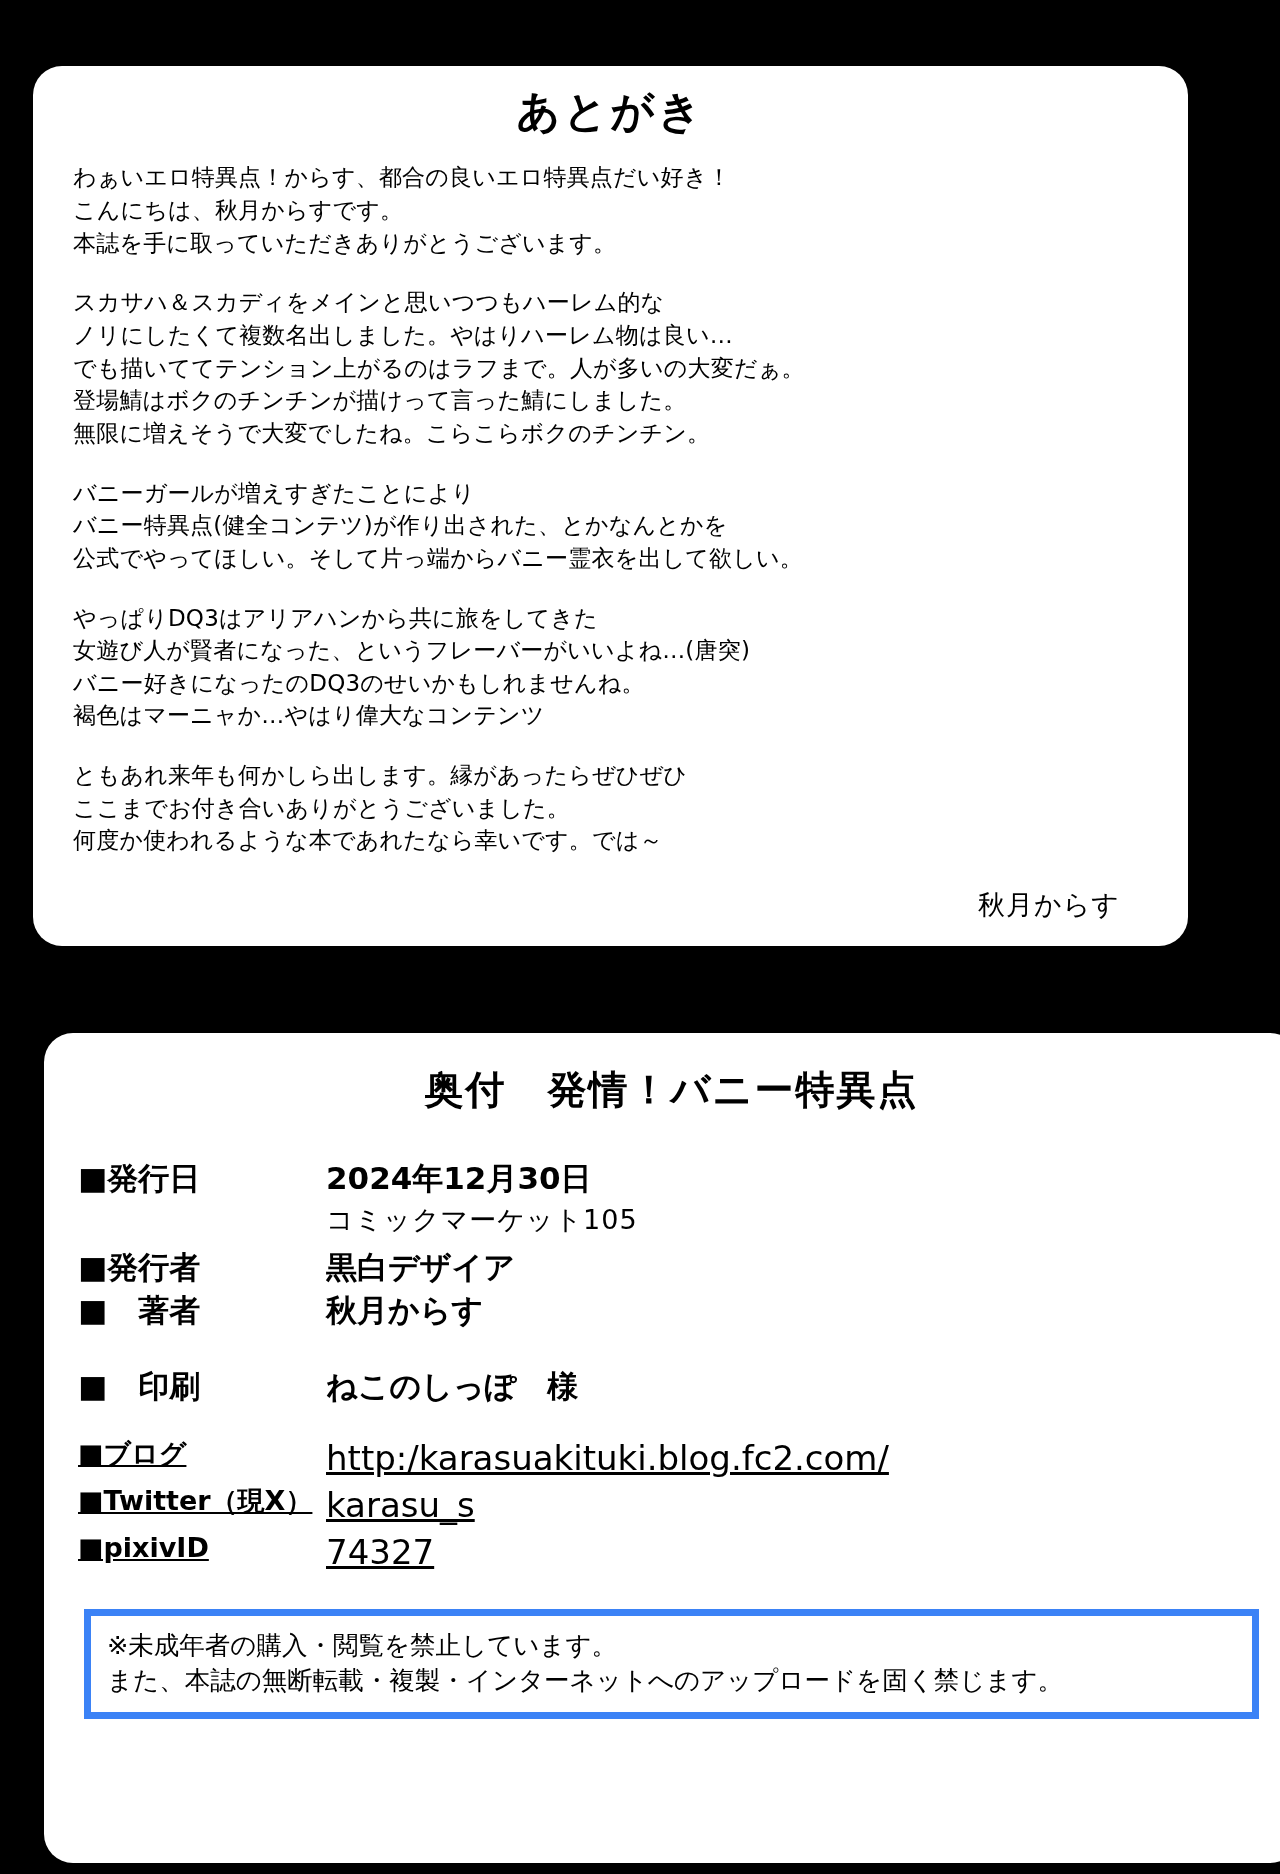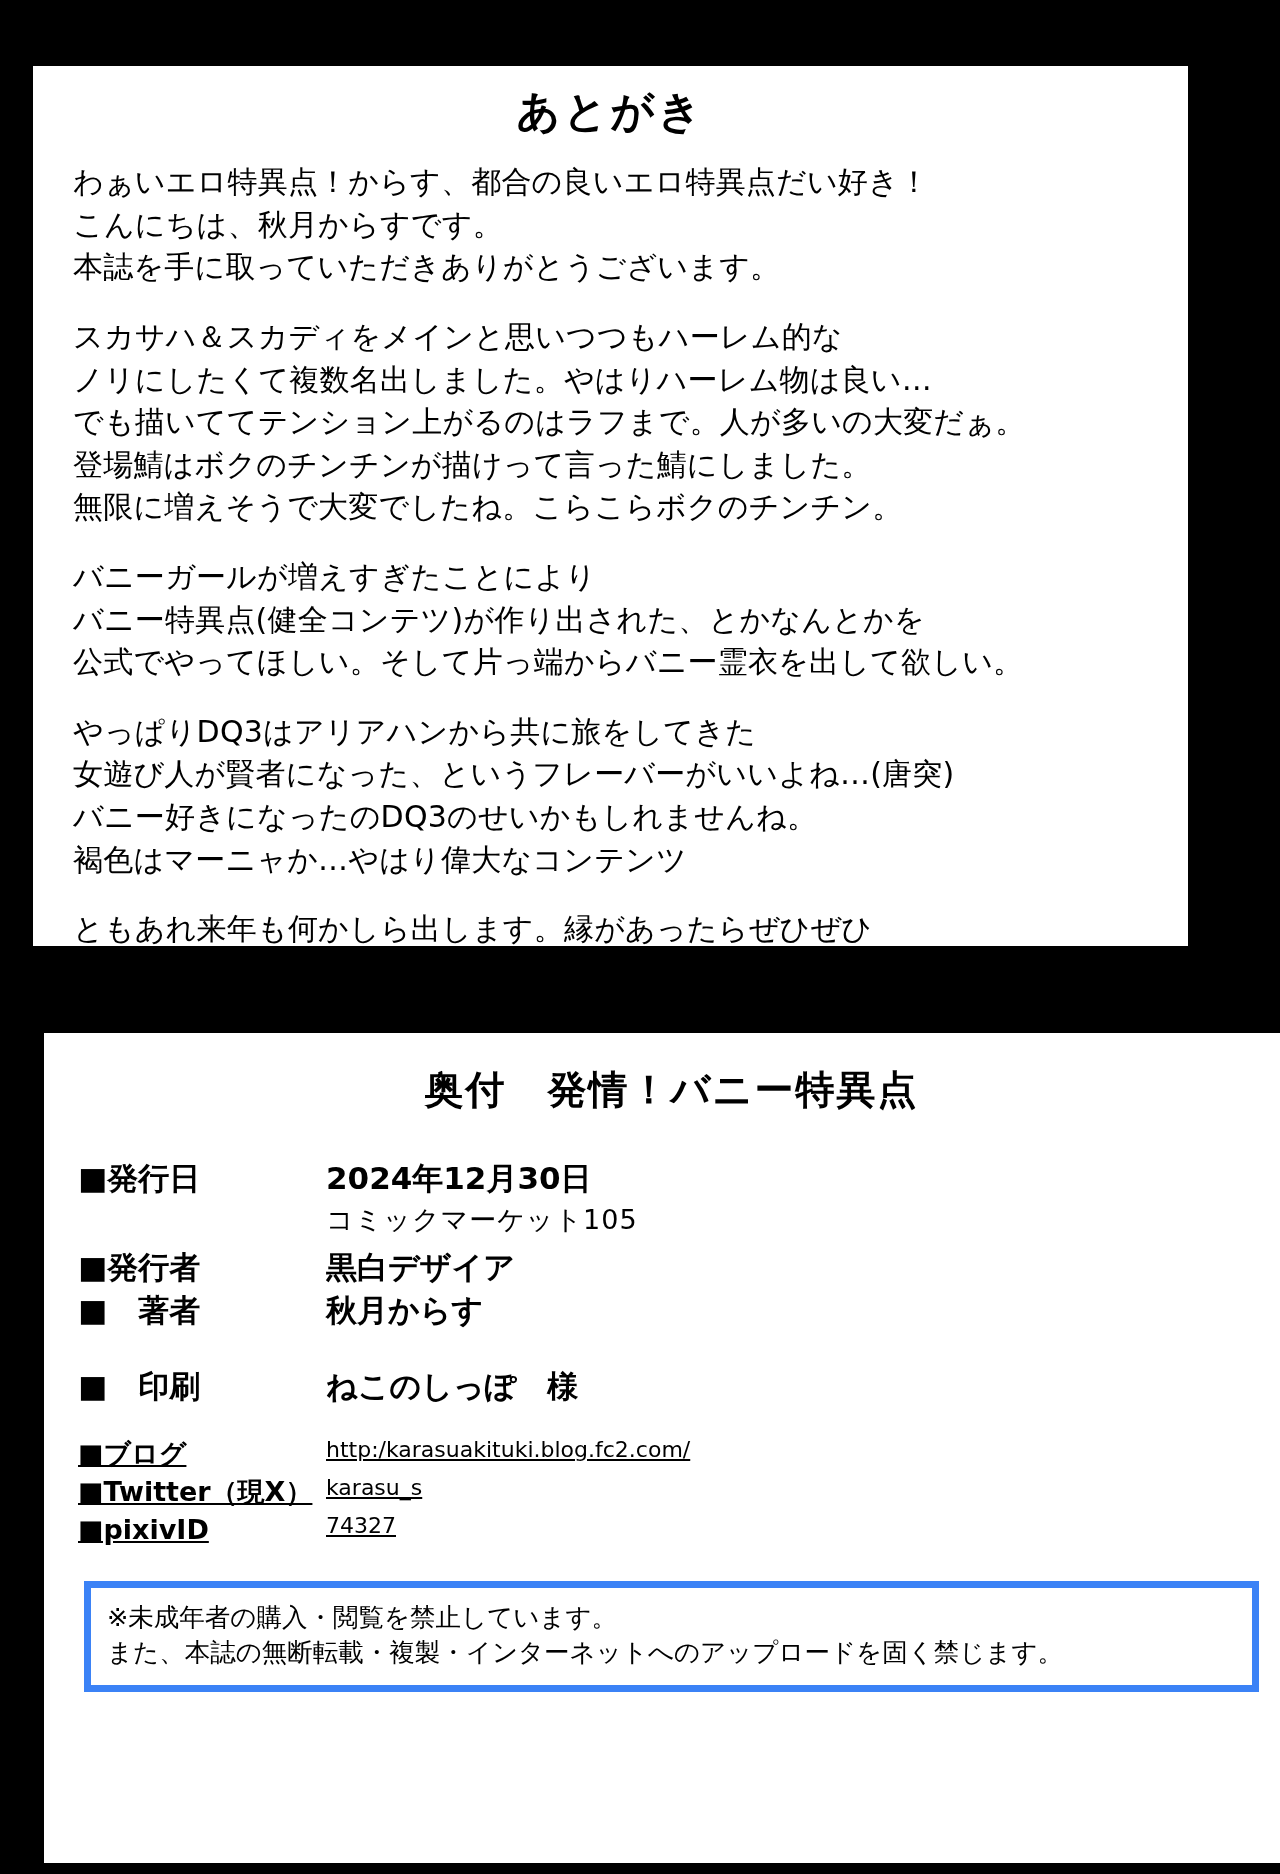--- a/index.html
+++ b/index.html
@@ -13,20 +13,21 @@
     position: relative;
     font-family: "DejaVu Sans", "Liberation Sans", sans-serif;
     overflow: hidden;
   }
 
   .page {
     position: absolute;
     background: #ffffff;
     color: #000000;
     box-sizing: border-box;
+    border-radius: 29px;
   }
 
   
   #afterword-panel {
     left: 33px;
     top: 66px;
     width: 1155px;
     height: 880px;
     padding: 18px 40px 20px 40px;
   }
@@ -34,21 +35,21 @@
   #afterword-title {
     text-align: center;
     font-size: 43px;
     font-weight: bold;
     letter-spacing: 3px;
     margin: 4px 0 26px 0;
     line-height: 1.1;
   }
 
   .para {
-    font-size: 30px;
+    font-size: 23px;
     line-height: 1.42;
     margin: 0 0 27px 0;
     letter-spacing: 0.2px;
     font-weight: 500;
   }
   .para:last-of-type { margin-bottom: 0; }
   .para .ln { display: block; white-space: pre; }
 
   #afterword-signature {
     text-align: right;
@@ -109,21 +110,21 @@
   .small-row {
     display: flex;
     align-items: flex-start;
     font-size: 27px;
     font-weight: bold;
     line-height: 1.3;
     margin-bottom: 3px;
     text-decoration: underline;
   }
   .small-row .col-label { width: 248px; flex: 0 0 248px; }
-  .small-row .col-value { font-weight: normal; font-size: 22px; }
+  .small-row .col-value { font-weight: normal; font-size: 34px; }
 
   #notice-box {
     border: 7px solid #3b82f6;
     margin: 34px 6px 0 6px;
     padding: 12px 16px 14px 16px;
   }
   .notice-line {
     font-size: 25.5px;
     line-height: 1.38;
     white-space: pre;

